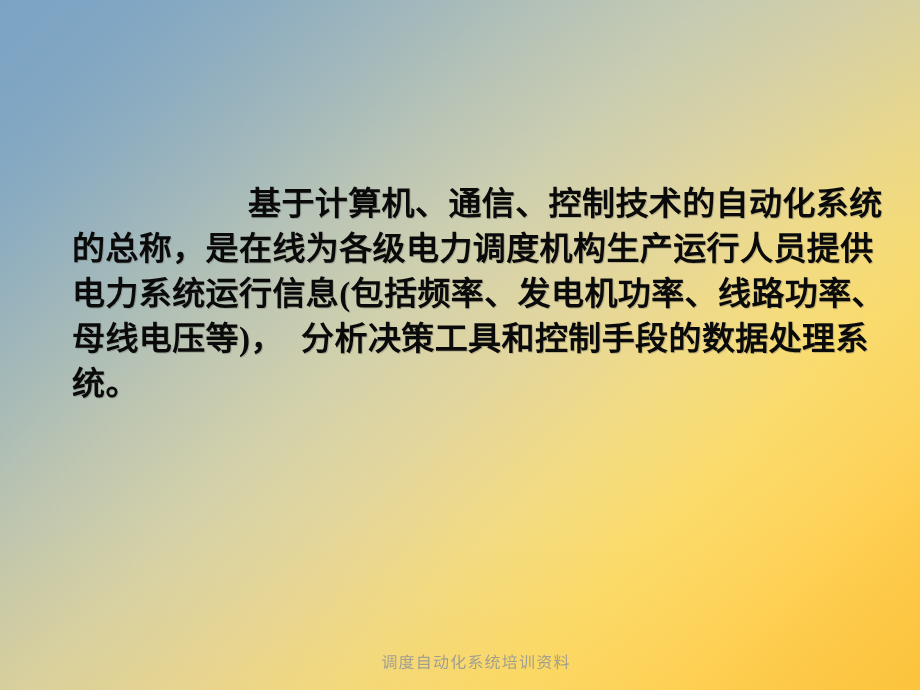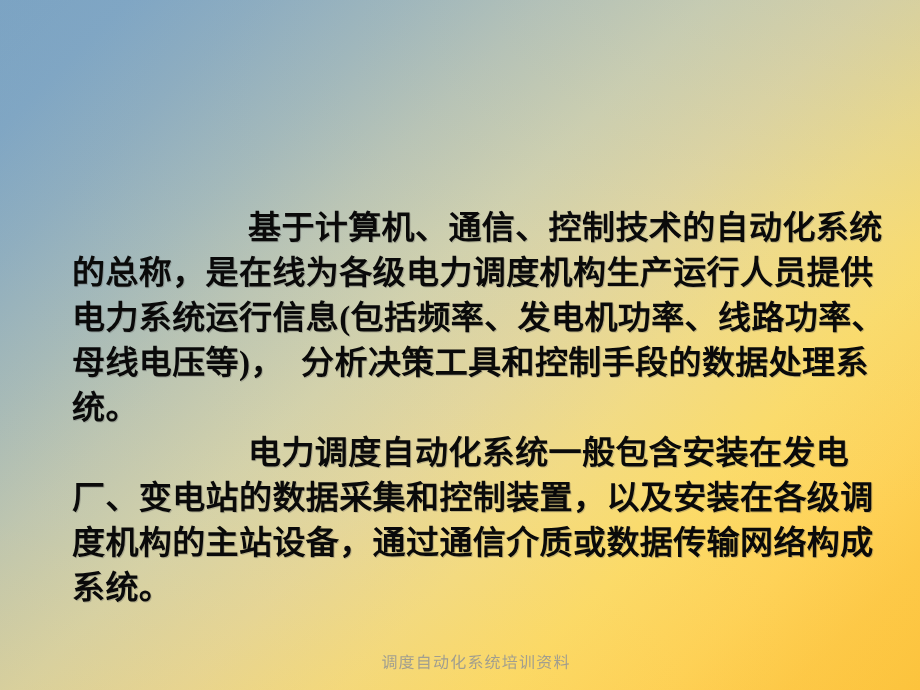--- a/index.html
+++ b/index.html
@@ -71,21 +71,20 @@
     top: 182px;
     width: 820px;
     z-index: 3;
     color: #0a0a0a;
     font-family: "Liberation Serif", "DejaVu Serif", serif;
     font-weight: 700;
     font-size: 33px;
     line-height: 45px;
     letter-spacing: 0.4px;
     text-shadow: 1px 1px 0 rgba(90,90,90,0.30);
-    margin-top: 24px;
   }
 
   .para {
     margin: 0;
     text-indent: 176px;
     white-space: pre-wrap;
   }
   .para + .para {
     margin-top: 0px;
   }
@@ -107,18 +106,17 @@
   }
 </style>
 </head>
 <body>
 
 <div class="slide">
 
 
   <div class="body-block">
     <p class="para">基于计算机、通信、控制技术的自动化系统的总称，是在线为各级电力调度机构生产运行人员提供电力系统运行信息(包括频率、发电机功率、线路功率、母线电压等)，  分析决策工具和控制手段的数据处理系统。</p>
-    <p class="para">电力调度自动化系统一般包含安装在发电厂、变电站的数据采集和控制装置，以及安装在各级调度机构的主站设备，通过通信介质或数据传输网络构成系统。</p>
   </div>
 
   <div class="footer">调度自动化系统培训资料</div>
 
 </div>
 
 </body></html>

